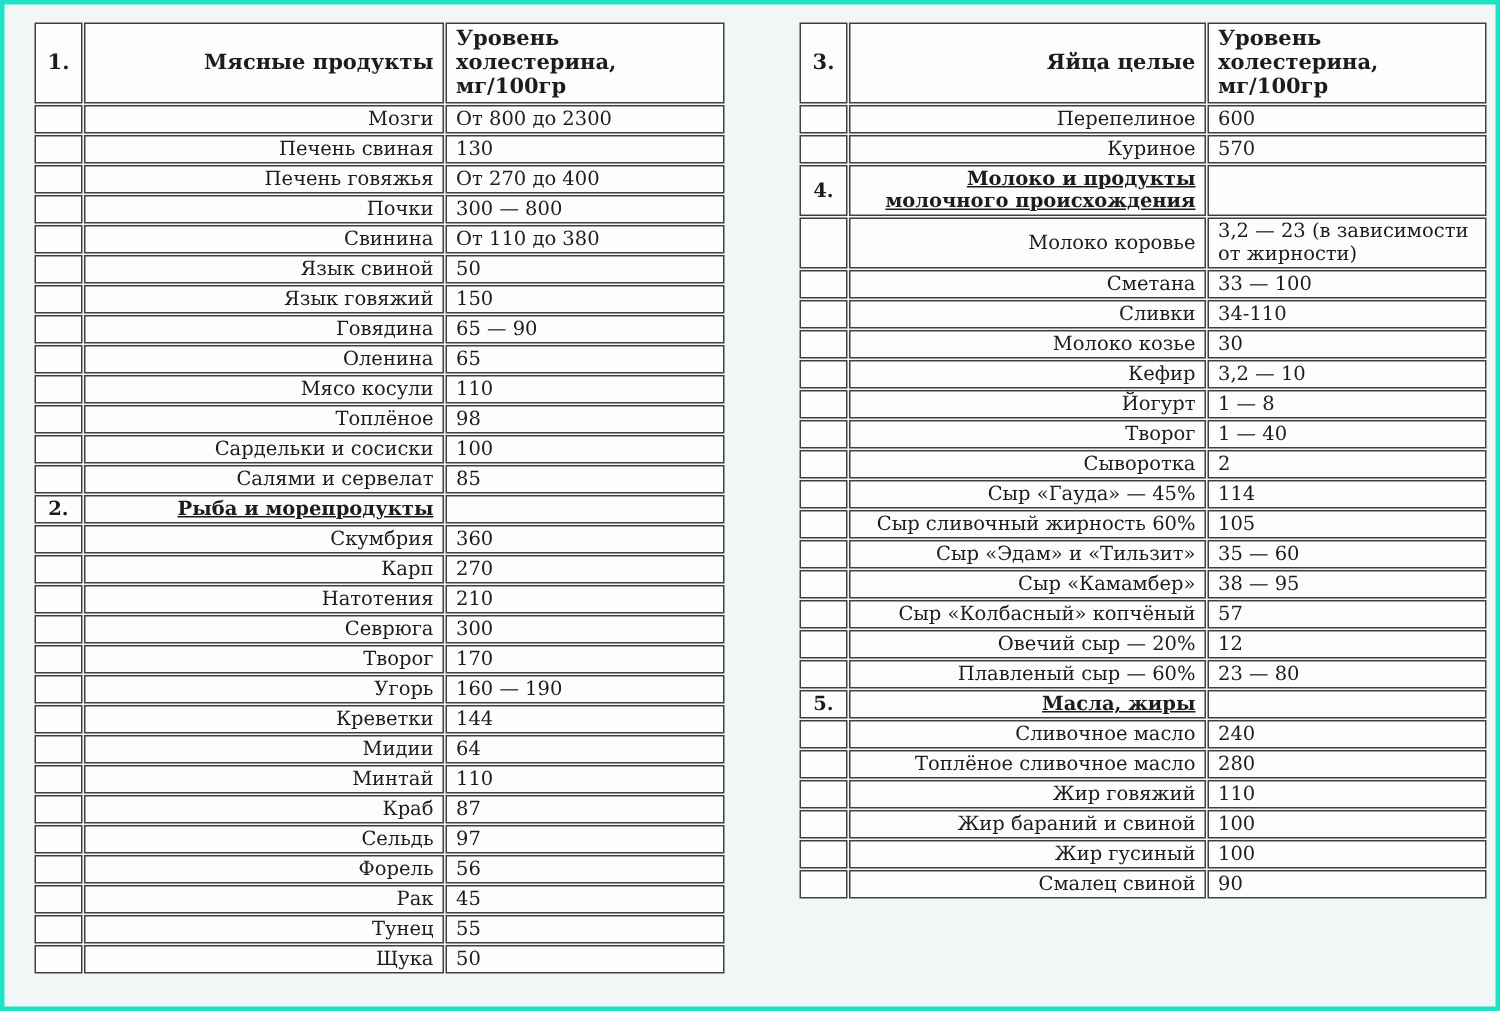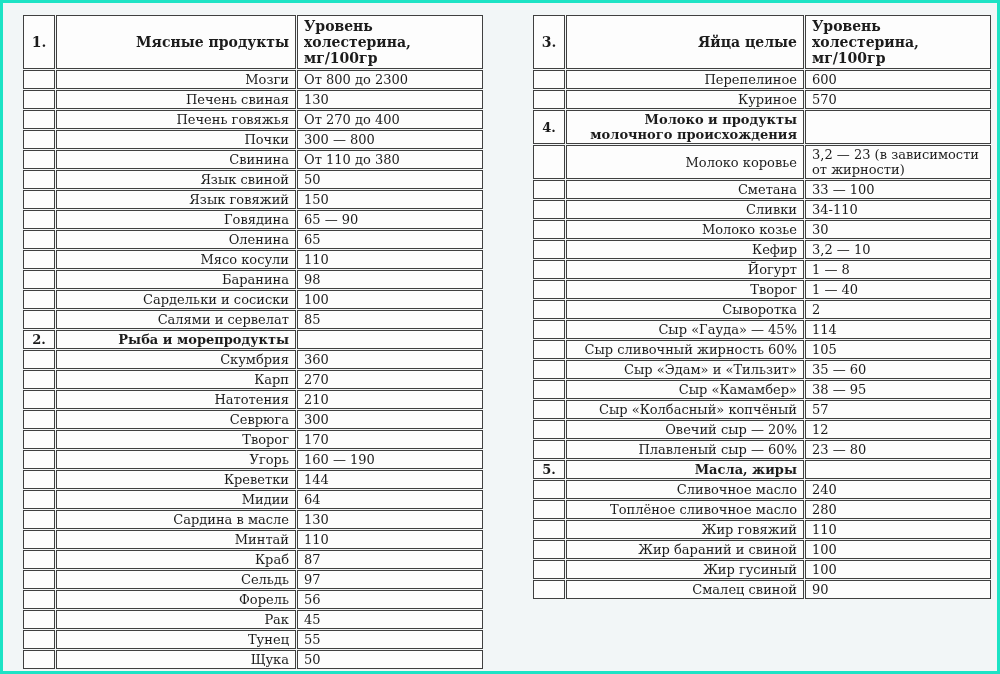--- a/index.html
+++ b/index.html
@@ -37,21 +37,21 @@
   td.name  { text-align: right; }
   td.value { width: 186px; text-align: left; }
   tr.header td {
     font-weight: bold;
     font-size: 14px;
     line-height: 16px;
     padding-top: 2px;
     padding-bottom: 2px;
   }
   tr.header td.name.center { text-align: right; }
-  tr.category td.name { font-weight: bold; }
+  tr.category td.name { font-weight: bold; text-decoration: underline; }
 </style>
 </head>
 <body>
 
 <div class="frame">
   <table class="chol" id="table-left">
     <tbody>
         <tr class="header">
           <td class="num">1.</td>
           <td class="name center">Мясные продукты</td>
@@ -102,21 +102,21 @@
           <td class="name">Оленина</td>
           <td class="value">65</td>
         </tr>
         <tr class="item">
           <td class="num"></td>
           <td class="name">Мясо косули</td>
           <td class="value">110</td>
         </tr>
         <tr class="item">
           <td class="num"></td>
-          <td class="name">Баранина</td>
+          <td class="name">Топлёное</td>
           <td class="value">98</td>
         </tr>
         <tr class="item">
           <td class="num"></td>
           <td class="name">Сардельки и сосиски</td>
           <td class="value">100</td>
         </tr>
         <tr class="item">
           <td class="num"></td>
           <td class="name">Салями и сервелат</td>
@@ -159,25 +159,20 @@
         </tr>
         <tr class="item">
           <td class="num"></td>
           <td class="name">Креветки</td>
           <td class="value">144</td>
         </tr>
         <tr class="item">
           <td class="num"></td>
           <td class="name">Мидии</td>
           <td class="value">64</td>
-        </tr>
-        <tr class="item">
-          <td class="num"></td>
-          <td class="name">Сардина в масле</td>
-          <td class="value">130</td>
         </tr>
         <tr class="item">
           <td class="num"></td>
           <td class="name">Минтай</td>
           <td class="value">110</td>
         </tr>
         <tr class="item">
           <td class="num"></td>
           <td class="name">Краб</td>
           <td class="value">87</td>

